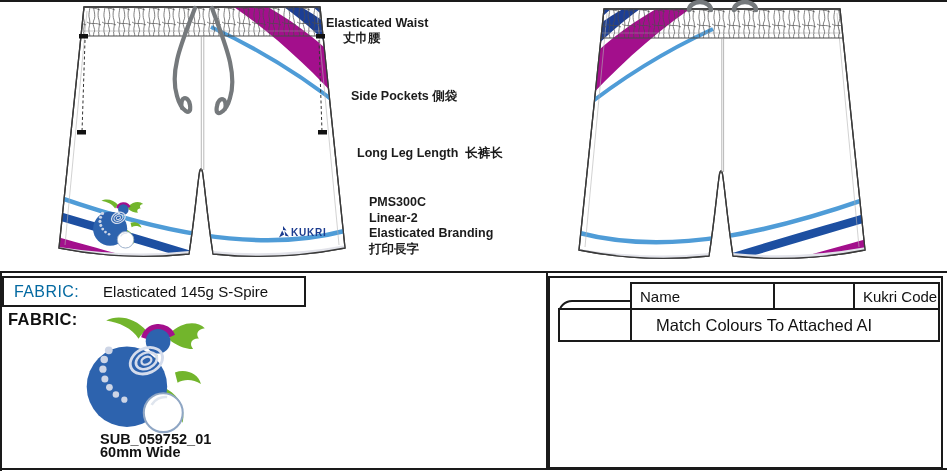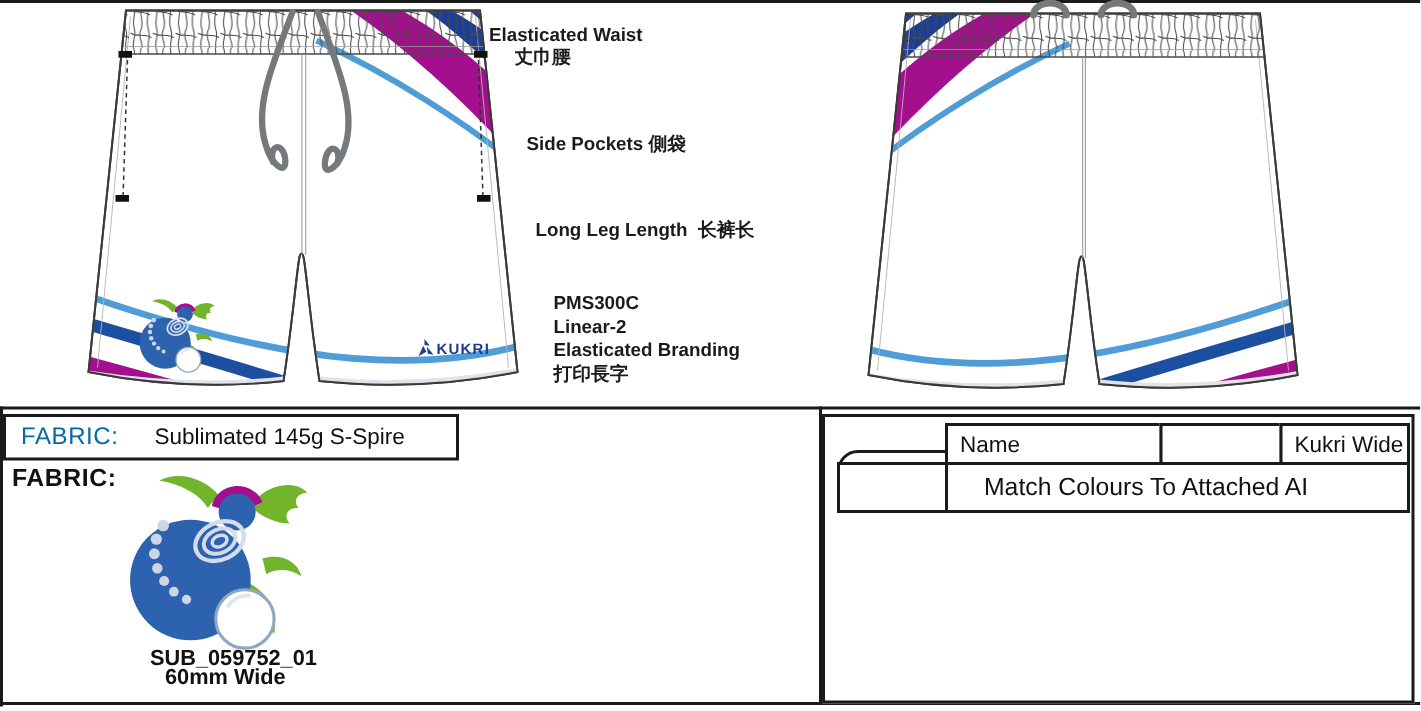--- a/index.html
+++ b/index.html
@@ -11,21 +11,21 @@
   .left-border{position:absolute;left:0;top:271px;width:2px;height:200px;background:#1a1a1a;}
   .bottom-border{position:absolute;left:0;top:468px;width:947px;height:2px;background:#1a1a1a;}
   .divider-v{position:absolute;left:546px;top:271px;width:2px;height:199px;background:#1a1a1a;}
   .right-panel{position:absolute;left:548px;top:276px;width:395px;height:193px;border:2px solid #1a1a1a;box-sizing:border-box;background:#fff;}
   .cell{position:absolute;border:2px solid #1a1a1a;box-sizing:border-box;background:#fff;display:flex;align-items:center;font-size:15px;color:#111;padding-left:8px;}
   .fabric-box{position:absolute;left:2px;top:276px;width:304px;height:31px;border:2px solid #1a1a1a;box-sizing:border-box;display:flex;align-items:center;background:#fff;}
   .fabric-label{font-weight:400;font-size:16px;color:#0369a1;margin-left:10px;letter-spacing:.4px;}
   .fabric-value{font-size:15px;color:#111;margin-left:24px;}
   .logos-label{position:absolute;left:8px;top:310px;font-weight:700;font-size:16.5px;color:#111;letter-spacing:.4px;}
   .artwork-code{position:absolute;left:100px;top:431px;font-size:14.5px;font-weight:600;color:#111;}
-  .artwork-size{position:absolute;left:100px;top:444px;font-size:14.5px;font-weight:600;color:#111;margin-left:10px;}
+  .artwork-size{position:absolute;left:100px;top:444px;font-size:14.5px;font-weight:600;color:#111;}
   svg{display:block;}
 </style>
 </head>
 <body>
 
 <div class="sheet">
   <div class="topline"></div>
 
   <svg viewBox="0 0 292 268" style="position:absolute;left:56px;top:2px;width:292px;height:268px;">
     <defs>
@@ -172,21 +172,21 @@
     <div class="ann" style="position:static;">打印長字</div>
   </div>
 
   <div class="divider-h"></div>
   <div class="left-border"></div>
   <div class="bottom-border"></div>
   <div class="divider-v"></div>
 
   <div class="fabric-box">
     <span class="fabric-label">FABRIC:</span>
-    <span class="fabric-value">Sublimated 145g S-Spire</span>
+    <span class="fabric-value">Elasticated 145g S-Spire</span>
   </div>
 
   <div class="logos-label">FABRIC:</div>
 
   <svg viewBox="0 0 100 94" style="position:absolute;left:84px;top:314px;width:130px;height:122px;">
     <path d="M48,13 C40,3 26,0 17,5 C27,6.5 37,11 42,19 C44,16 46,14 48,13 Z" fill="#72b52c"></path>
     <path d="M66,15 C75,6 87,5 93,11 C88,11.5 85.5,15 88.5,19 C83,18.5 80.5,23 84,27 C77,27 70,23.5 66,20 Z" fill="#72b52c"></path>
     <path d="M57,31 C52,42 55,52 64,58 C74,64 78,73 76,84 C72,72 66,66 57,63 C48,59 47,43 57,31 Z" fill="#72b52c"></path>
     <path d="M70,45 C79,42 88,46 90,54 C84,50 77,50 72,53 Z" fill="#72b52c"></path>
     <path d="M44,18 A13.5,12.5 0 0 1 70,16 L63.5,19 A7,6.5 0 0 0 50.5,20 Z" fill="#a30f8c"></path>
@@ -210,16 +210,16 @@
     <path d="M52,70 A12,12 0 0 1 64,64" stroke="#dfe5ee" stroke-width="2" fill="none"></path>
   </svg>
 
   <div class="artwork-code">SUB_059752_01</div>
   <div class="artwork-size">60mm Wide</div>
 
   <div class="right-panel"></div>
   <div class="cell" style="left:558px;top:300px;width:98px;height:28px;border-radius:14px;">Colour</div>
   <div class="cell" style="left:630px;top:282px;width:145px;height:28px;">Name</div>
   <div class="cell" style="left:773px;top:282px;width:82px;height:28px;"></div>
-  <div class="cell" style="left:853px;top:282px;width:87px;height:28px;">Kukri Wide</div>
+  <div class="cell" style="left:853px;top:282px;width:87px;height:28px;">Kukri Code</div>
   <div class="cell" style="left:558px;top:308px;width:74px;height:34px;"></div>
   <div class="cell" style="left:630px;top:308px;width:310px;height:34px;font-size:16.5px;padding-left:24px;">Match Colours To Attached AI</div>
 </div>
 
 </body></html>

